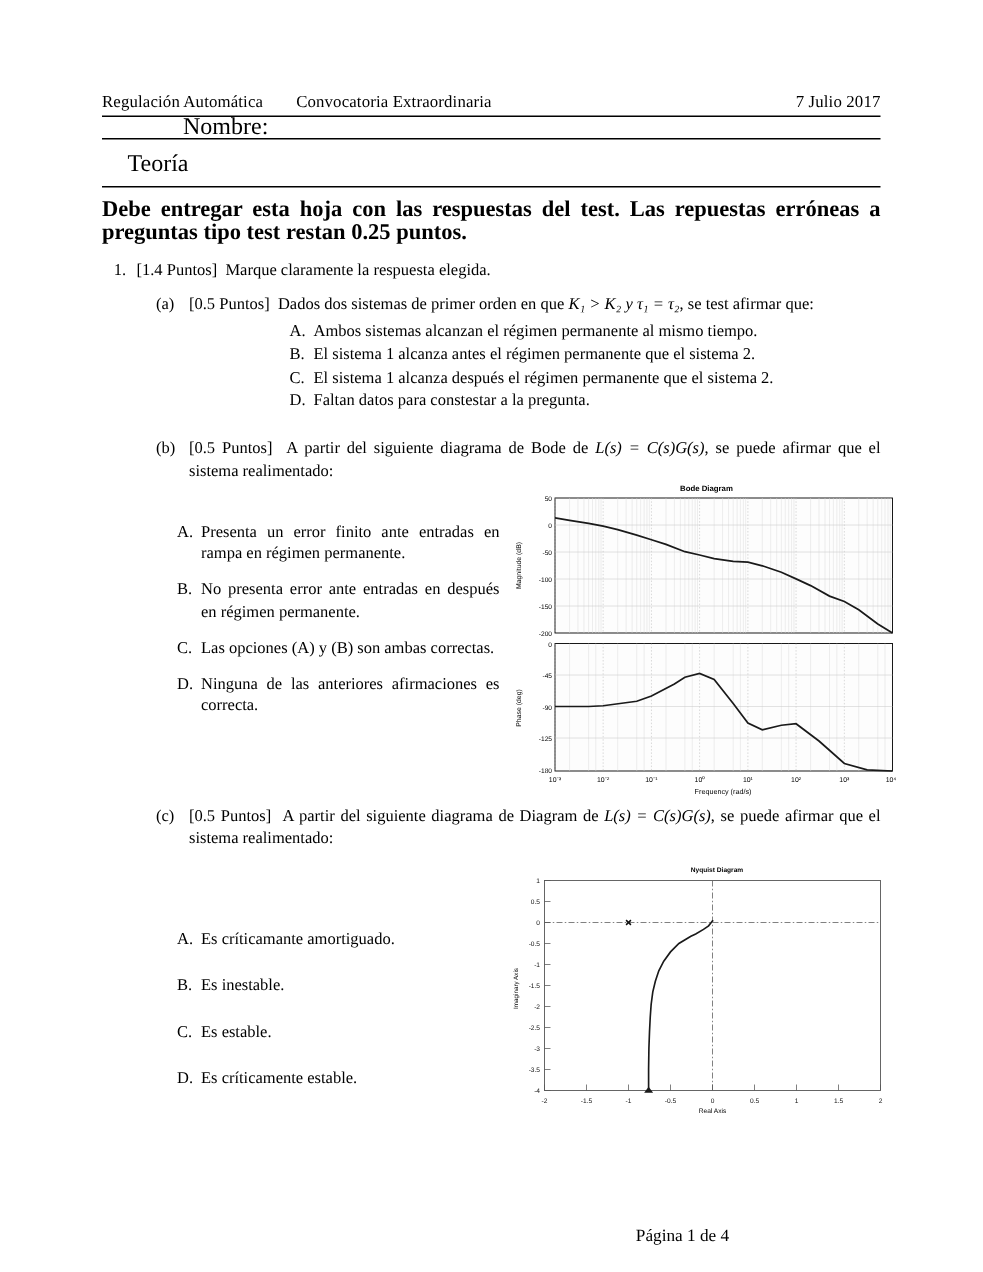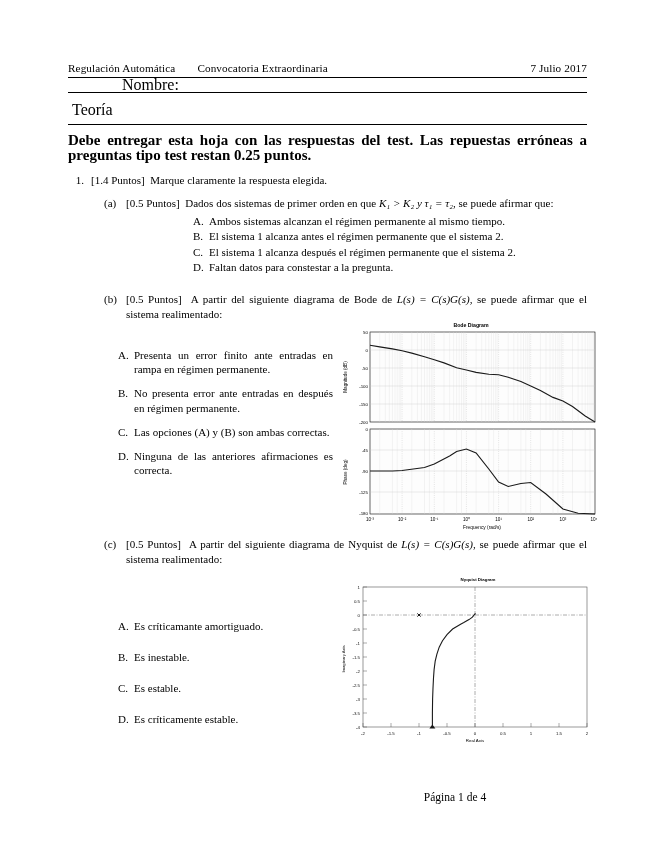--- a/index.html
+++ b/index.html
@@ -14,21 +14,21 @@
   .hdr-row{display:flex;justify-content:space-between;align-items:flex-start;
            font-weight:normal;font-size:11.2px;letter-spacing:.1px;margin-top:18px;}
   .hdr-left{white-space:nowrap;}
   .hdr-mid{white-space:nowrap;margin-left:22px;margin-right:auto;}
   .hdr-right{white-space:nowrap;}
   .rule{border-bottom:1px solid #000;margin-top:3px;}
 
   .nombre{position:absolute;left:88px;top:76px;font-weight:normal;font-size:16px;margin-left:34px;}
   .rule2{position:absolute;left:68px;top:92px;width:519px;border-bottom:1px solid #000;}
 
-  .h1{position:absolute;left:72px;top:101px;font-size:16px;font-weight:normal;}
+  .h1{position:absolute;left:85px;top:101px;font-size:16px;font-weight:normal;}
   .rule3{position:absolute;left:68px;top:124px;width:519px;border-bottom:.8px solid #000;}
 
   .intro{position:absolute;left:68px;top:133px;width:519px;font-weight:bold;
          font-size:15px;line-height:15px;text-align:justify;}
 
   
   .q1{position:absolute;left:68px;top:174px;width:519px;font-size:11px;}
   .q1-line{display:flex;}
   .q1-num{width:16px;text-align:right;margin-right:7px;}
   .q1-txt{flex:1;}
@@ -59,21 +59,21 @@
   .optsC .opt:first-child{margin-top:0;}
 
   .mathi{font-style:italic;font-family:"Liberation Serif",serif;margin-top:24px;}
 
   
   .fig-bode{position:absolute;left:337px;top:317px;width:268px;height:218px;}
   .fig-nyq{position:absolute;left:333px;top:571px;width:272px;height:180px;}
 
   .footer{position:absolute;left:0;top:791px;width:655px;text-align:center;
           font-size:11.5px;}
-  .footer span{display:inline-block;margin-left:255px;}
+  .footer span{display:inline-block;margin-left:255px;margin-top:27px;}
   svg{display:block;}
   text{font-family:"Liberation Sans",sans-serif;}
 </style>
 </head>
 <body>
 
 <div class="page">
 
   <div class="hdr">
     <div class="hdr-row">
@@ -100,21 +100,21 @@
         &nbsp;<span>Marque claramente la respuesta elegida.</span>
       </span>
     </div>
   </div>
 
   <div class="sub subA">
     <div class="sub-head">
       <span class="sub-lbl">(a)</span>
       <span class="sub-body">
         <span>[0.5 Puntos]</span>
-        &nbsp;<span>Dados dos sistemas de primer orden en que </span><span class="mathi">K₁ &gt; K₂ y τ₁ = τ₂</span><span>, se puede afirmar que:</span>
+        &nbsp;<span>Dados dos sistemas de primer orden en que </span><span class="mathi">K₁ &gt; K₂ y τ₁ = τ₂</span><span>, se test afirmar que:</span>
       </span>
     </div>
     <div class="opts optsA">
       <div class="opt">
         <span class="opt-l">A.</span>
         <span class="opt-t">Ambos sistemas alcanzan el régimen permanente al mismo tiempo.</span>
       </div>
       <div class="opt">
         <span class="opt-l">B.</span>
         <span class="opt-t">El sistema 1 alcanza antes el régimen permanente que el sistema 2.</span>
@@ -317,21 +317,21 @@
         <text x="145" y="212" font-size="4.8" text-anchor="middle">Frequency  (rad/s)</text>
       </g>
     </svg>
   </div>
 
   <div class="sub subC">
     <div class="sub-head">
       <span class="sub-lbl">(c)</span>
       <span class="sub-body">
         <span>[0.5 Puntos]</span>
-        &nbsp;<span>A partir del siguiente diagrama de Nyquist de </span><span class="mathi">L(s) = C(s)G(s)</span><span>, se puede afirmar que el sistema realimentado:</span>
+        &nbsp;<span>A partir del siguiente diagrama de Diagram de </span><span class="mathi">L(s) = C(s)G(s)</span><span>, se puede afirmar que el sistema realimentado:</span>
       </span>
     </div>
   </div>
 
   <div class="optsC">
     <div class="opt">
       <span class="opt-l">A.</span>
       <span class="opt-t">Es críticamante amortiguado.</span>
     </div>
     <div class="opt">

